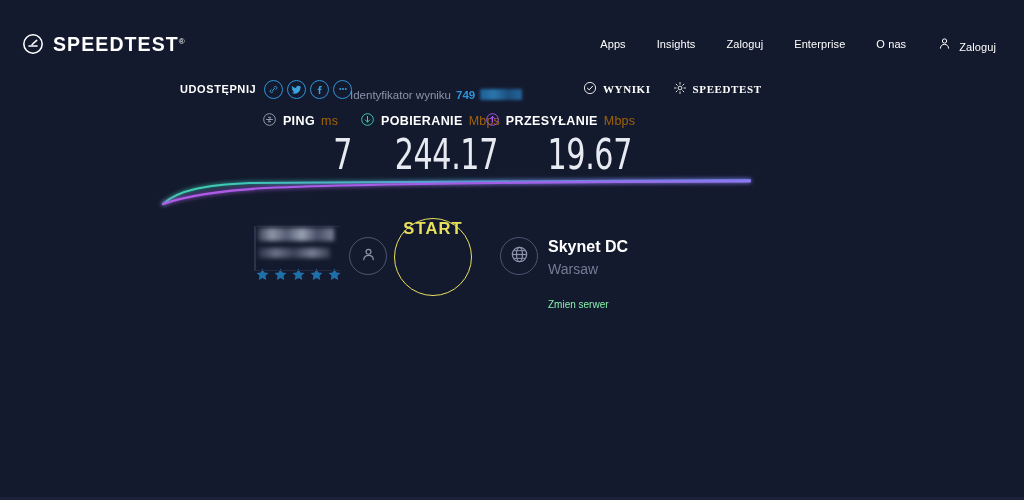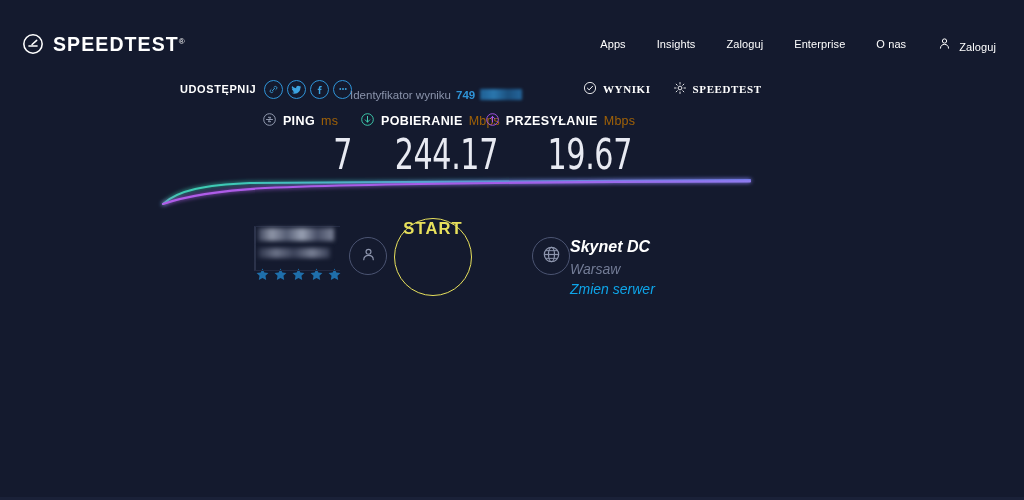--- a/index.html
+++ b/index.html
@@ -281,43 +281,42 @@
     box-sizing: border-box;
   }
   .start-label {
     font-size: 16.5px;
     font-weight: bold;
     letter-spacing: 1.1px;
     color: #e8e15c;
   }
   .server-block {
     position: absolute;
-    left: 532px;
+    left: 500px;
     top: 19px;
     display: flex;
-    gap: 0;
-    font-style: italic;
+    gap: 10px;
   }
   .server-name {
     font-size: 16px;
     font-weight: bold;
     color: #ffffff;
     line-height: 20px;
   }
   .server-city {
     font-size: 14px;
     color: #737c96;
     line-height: 20px;
     margin-top: 2px;
   }
   .server-change {
-    font-size: 14px;
-    color: #0ea5e9;
+    font-size: 10px;
+    color: #86efac;
     line-height: 20px;
-    margin-top: 0;
+    margin-top: 16px;
     cursor: pointer;
   }
   .bottom-strip {
     position: absolute;
     left: 0;
     bottom: 0;
     width: 1024px;
     height: 3px;
     background: #1a2138;
   }

